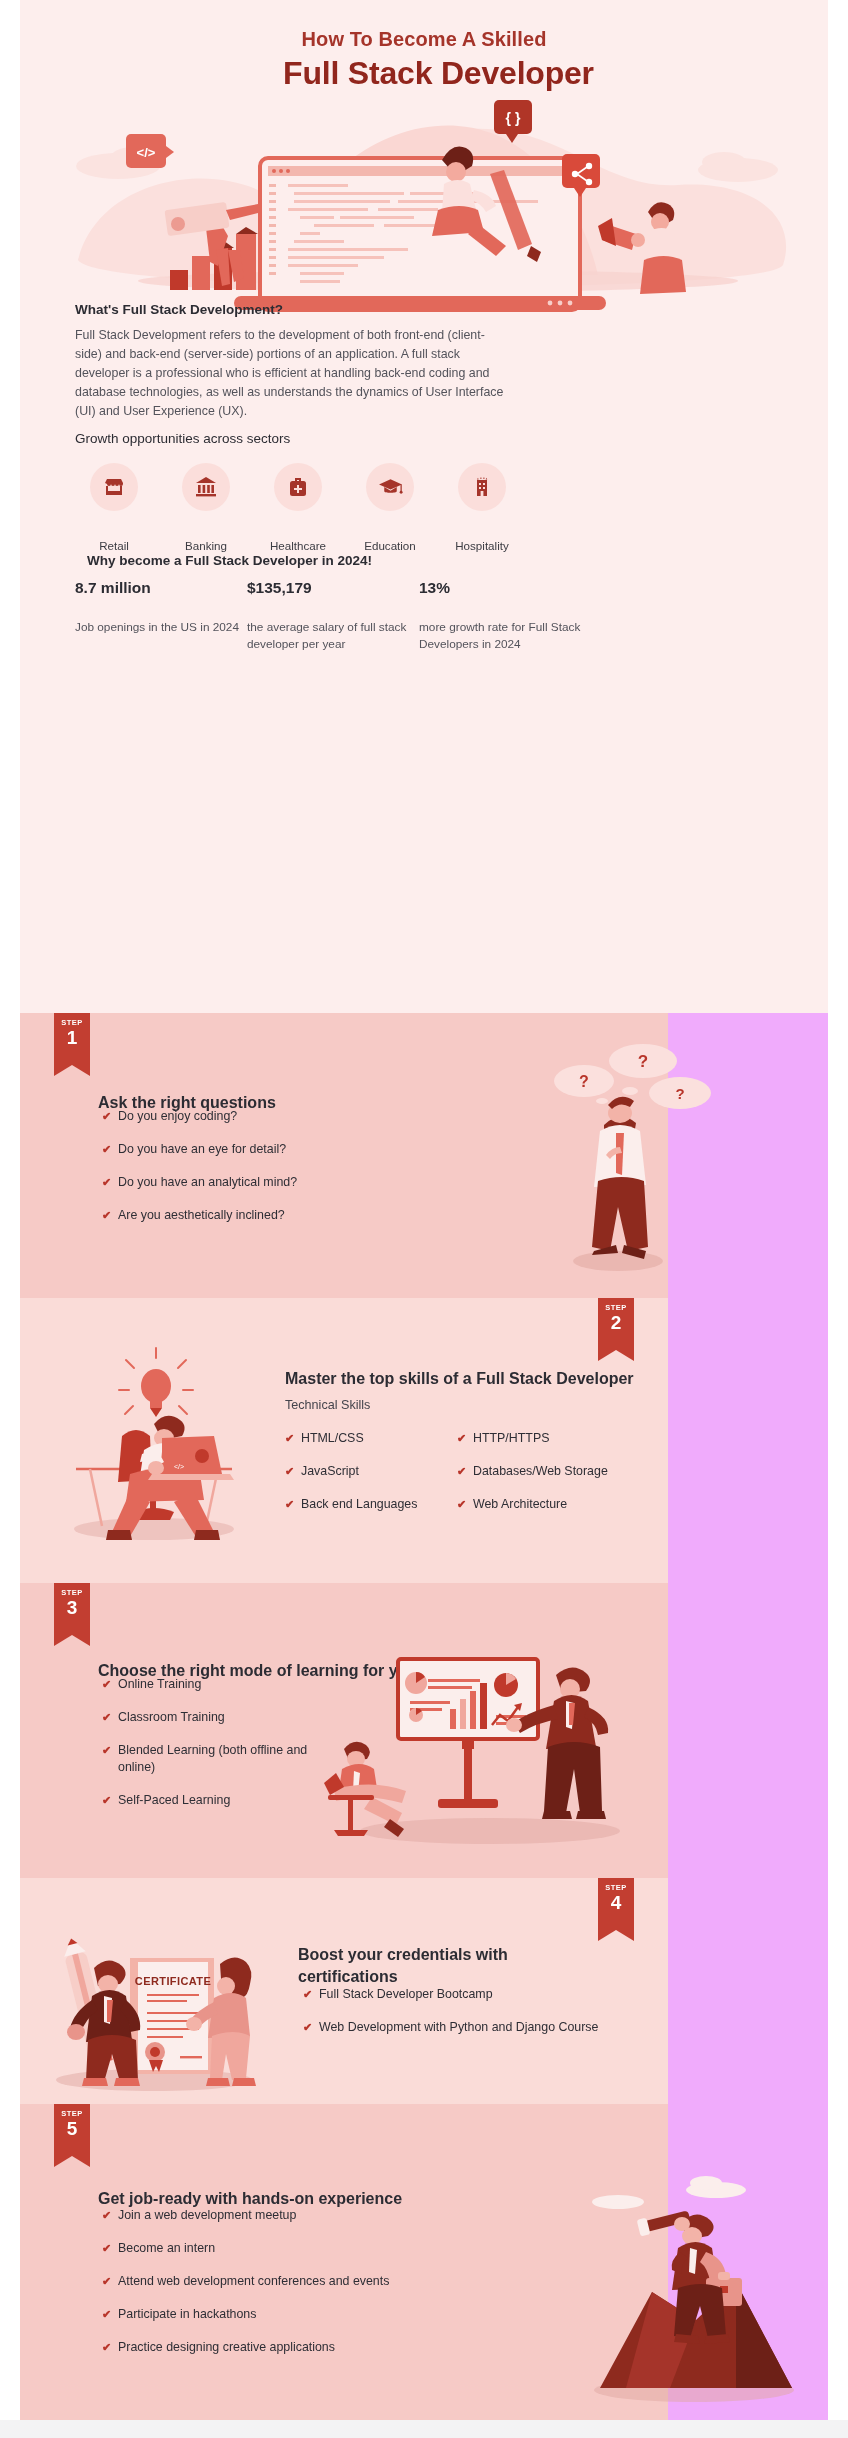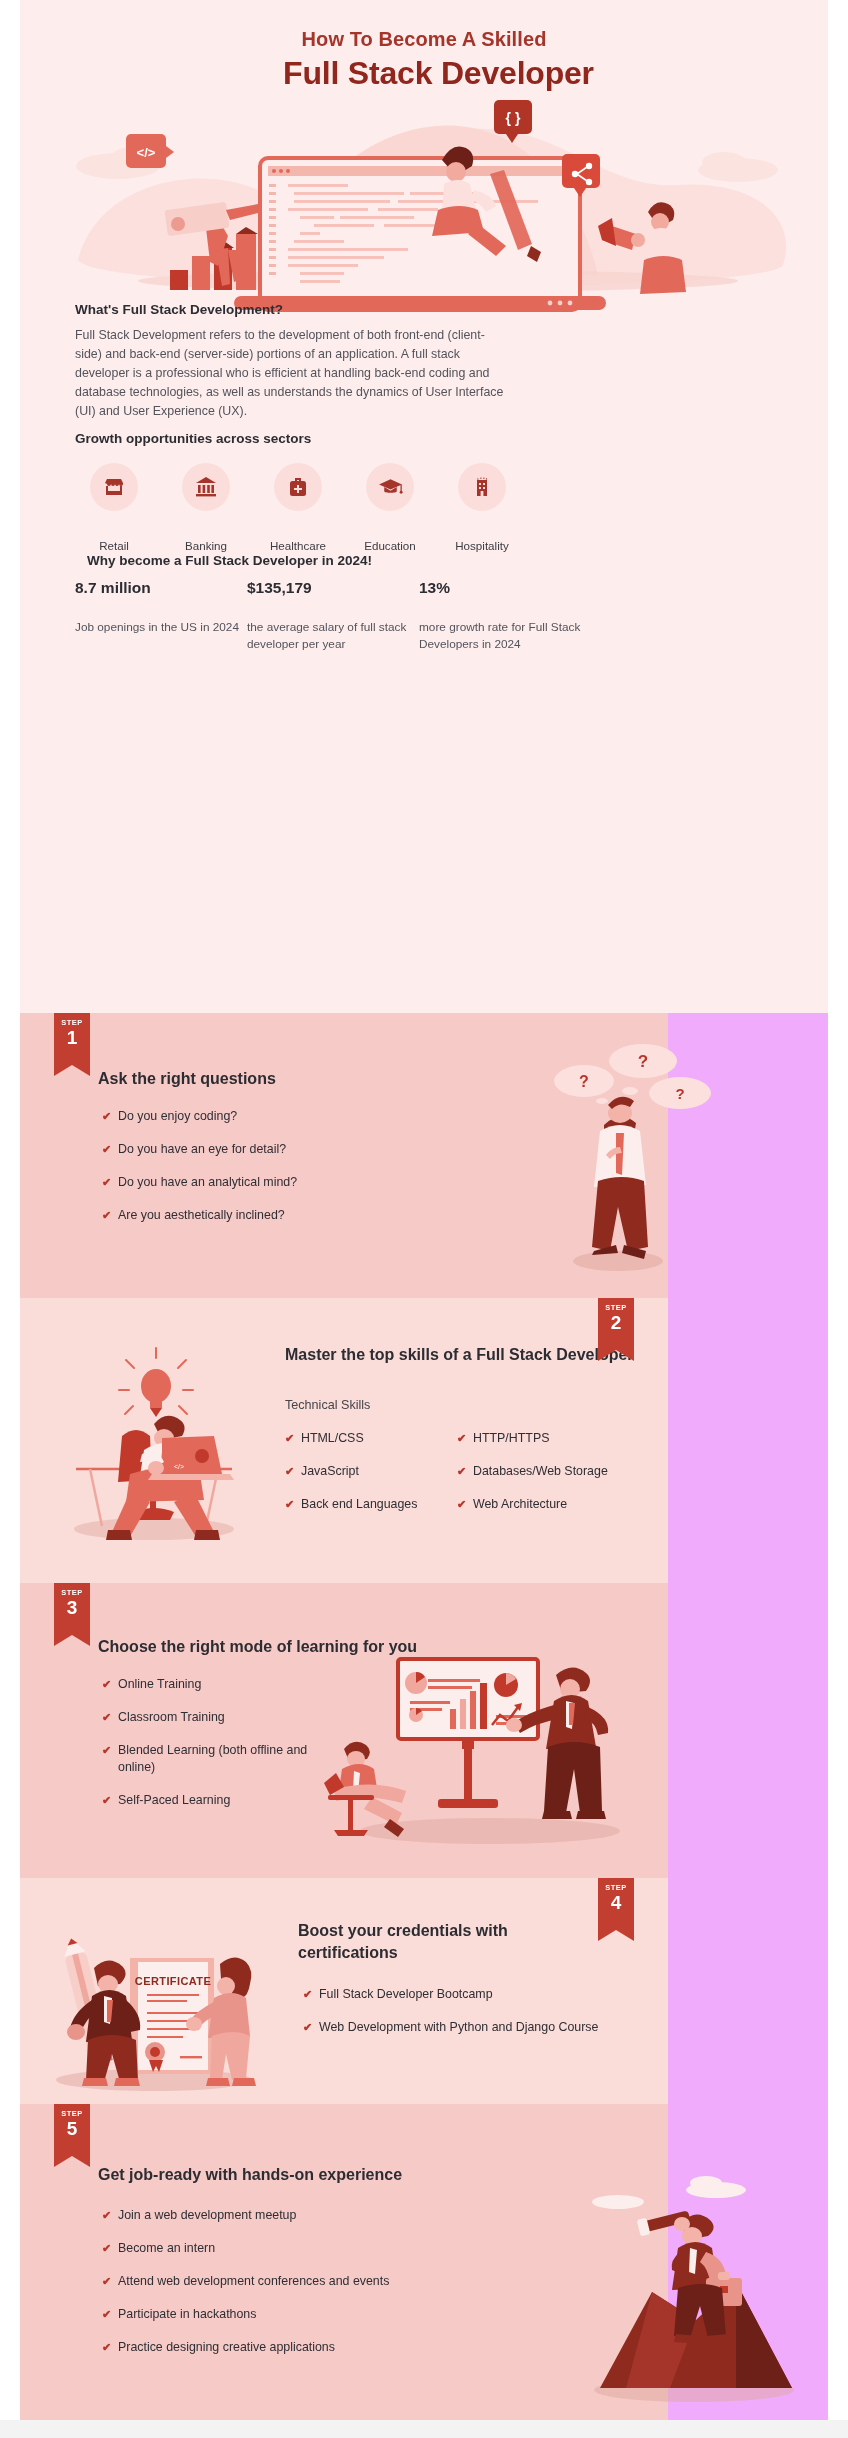--- a/index.html
+++ b/index.html
@@ -38,21 +38,21 @@
   .hero-illo { position:absolute; left:18px; top:100px; width:772px; height:195px; }
 
   
   .sec-about { position:absolute; left:55px; top:302px; width:700px; }
   .sec-h { color:#2c2c33; font-size:13.5px; font-weight:700; }
   .sec-p {
     color:#53535b; font-size:12.4px; line-height:19px; margin-top:9px;
     max-width: 430px;
   }
 
-  .sec-growth-h { position:absolute; left:55px; top:431px; color:#2c2c33; font-size:13.5px; font-weight:700; }
+  .sec-growth-h { position:absolute; left:55px; top:431px; color:#2c2c33; font-size:13.5px; font-weight:400; }
 
   .sectors { position:absolute; left:48px; top:463px; width:470px; display:flex; }
   .sector { width:92px; text-align:center; }
   .sector-bubble {
     width:48px; height:48px; border-radius:50%; background:#fbdedb;
     margin:0 auto; display:flex; align-items:center; justify-content:center;
   }
   .sector-label { margin-top:28px; font-size:11.6px; color:#3c3c43; }
 
   .sec-why-h { position:absolute; left:67px; top:553px; color:#2c2c33; font-size:13.5px; font-weight:700; }
@@ -79,21 +79,21 @@
     color:#fff; text-align:center; z-index:4;
   }
   .ribbon::after {
     content:""; position:absolute; left:0; bottom:-11px;
     border-left:18px solid #c23e31; border-right:18px solid #c23e31;
     border-bottom:11px solid transparent;
   }
   .ribbon .lab { font-size:7.5px; font-weight:700; letter-spacing:.5px; padding-top:5px; display:block; }
   .ribbon .num { font-size:19px; font-weight:700; line-height:22px; display:block; }
 
-  .step-title { position:absolute; color:#2c2c33; font-weight:700; font-size:16px; line-height:22px; }
+  .step-title { position:absolute; color:#2c2c33; font-weight:700; font-size:16px; line-height:22px;margin-top:24px; }
   .sub-title { position:absolute; color:#44444c; font-size:12.6px; }
 
   .checks { position:absolute; }
   .chk { display:flex; align-items:flex-start; margin-bottom:16px; }
   .chk .tick { color:#b8352a; font-size:11px; width:16px; flex:none; line-height:17px; font-weight:700; }
   .chk .txt { color:#2e2e35; font-size:12.4px; line-height:17px; }
 
   
   .illo { position:absolute; }
 

